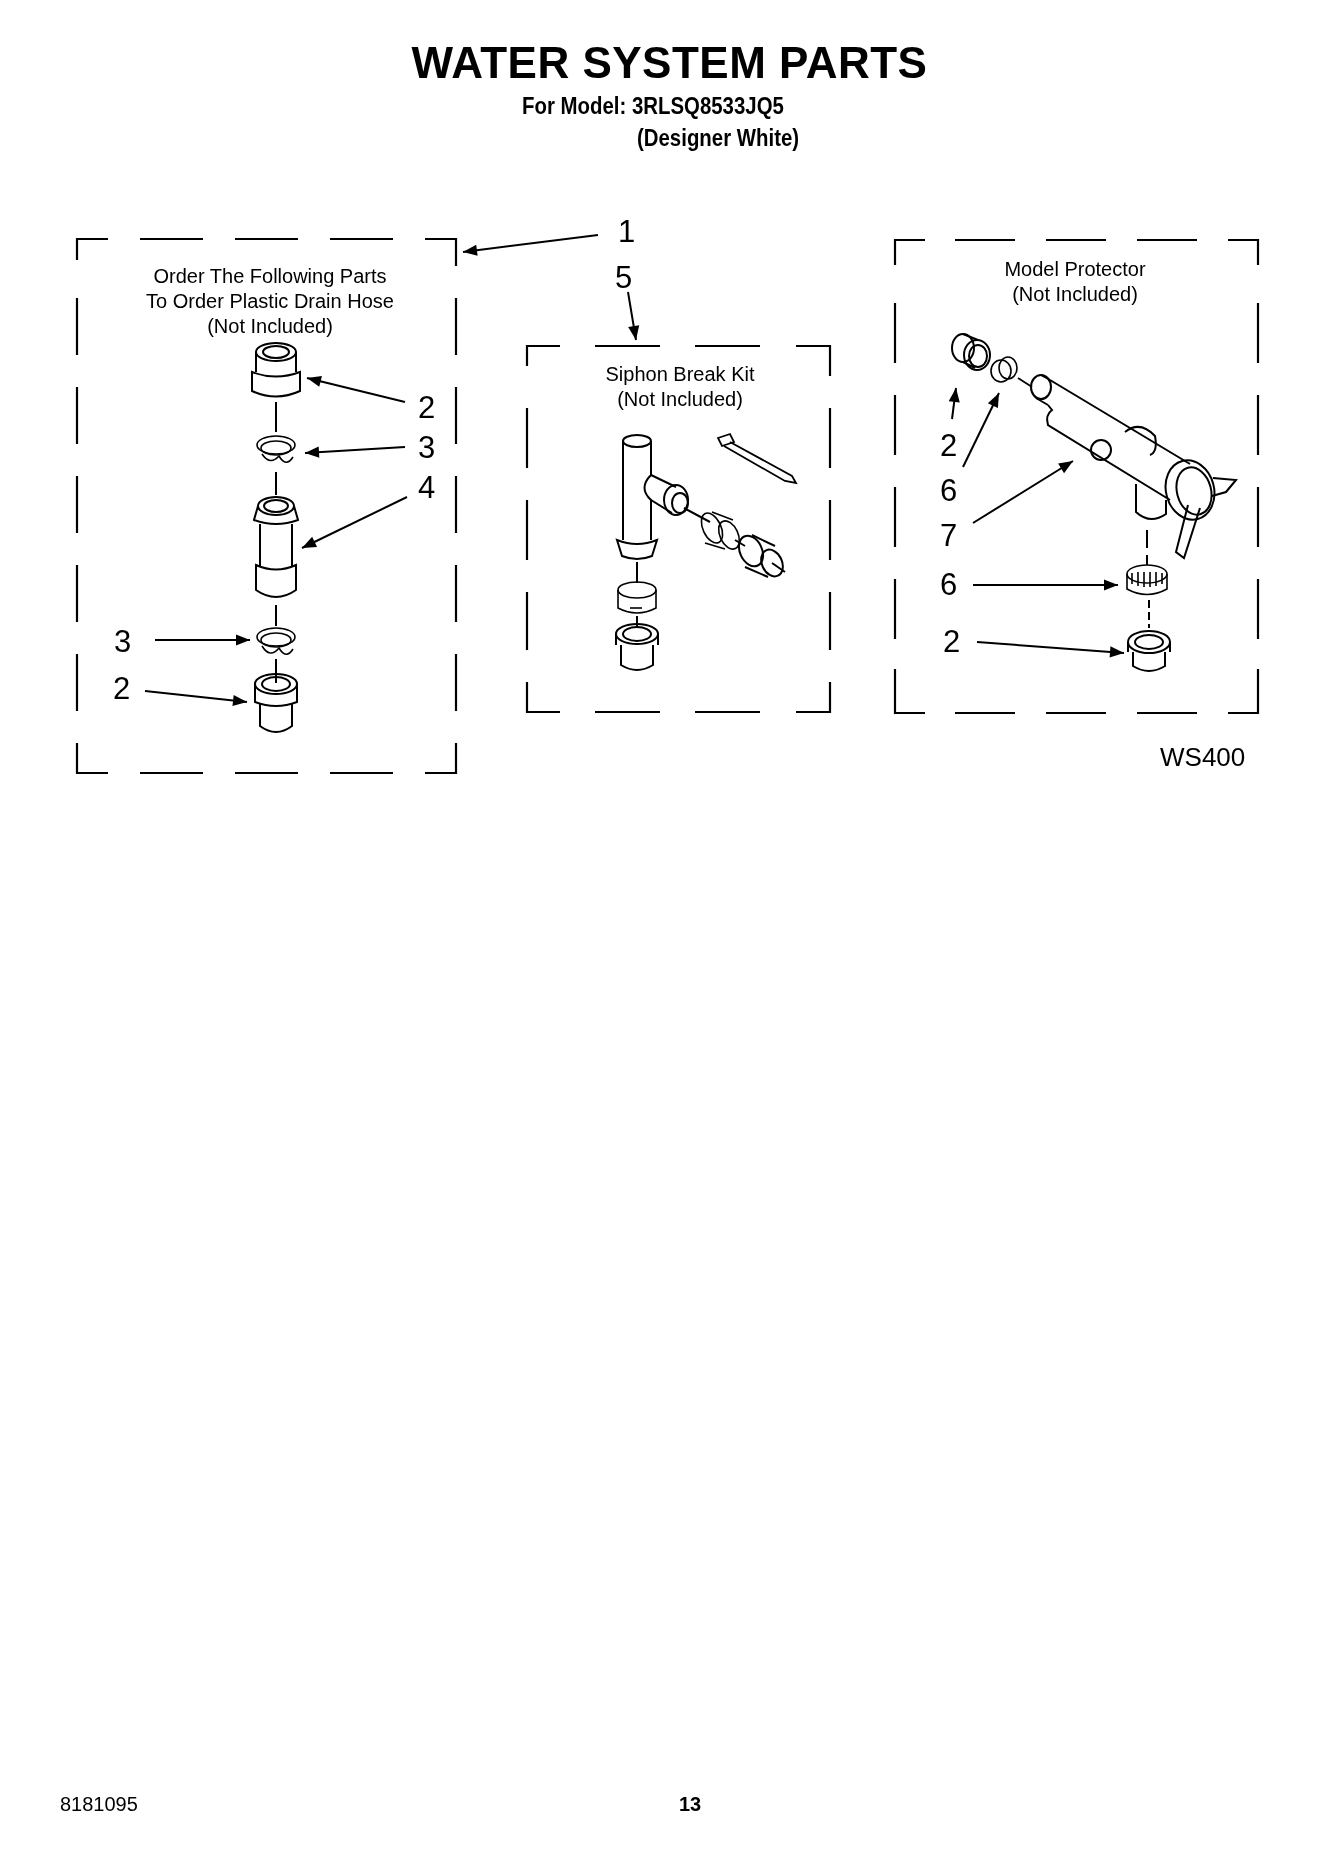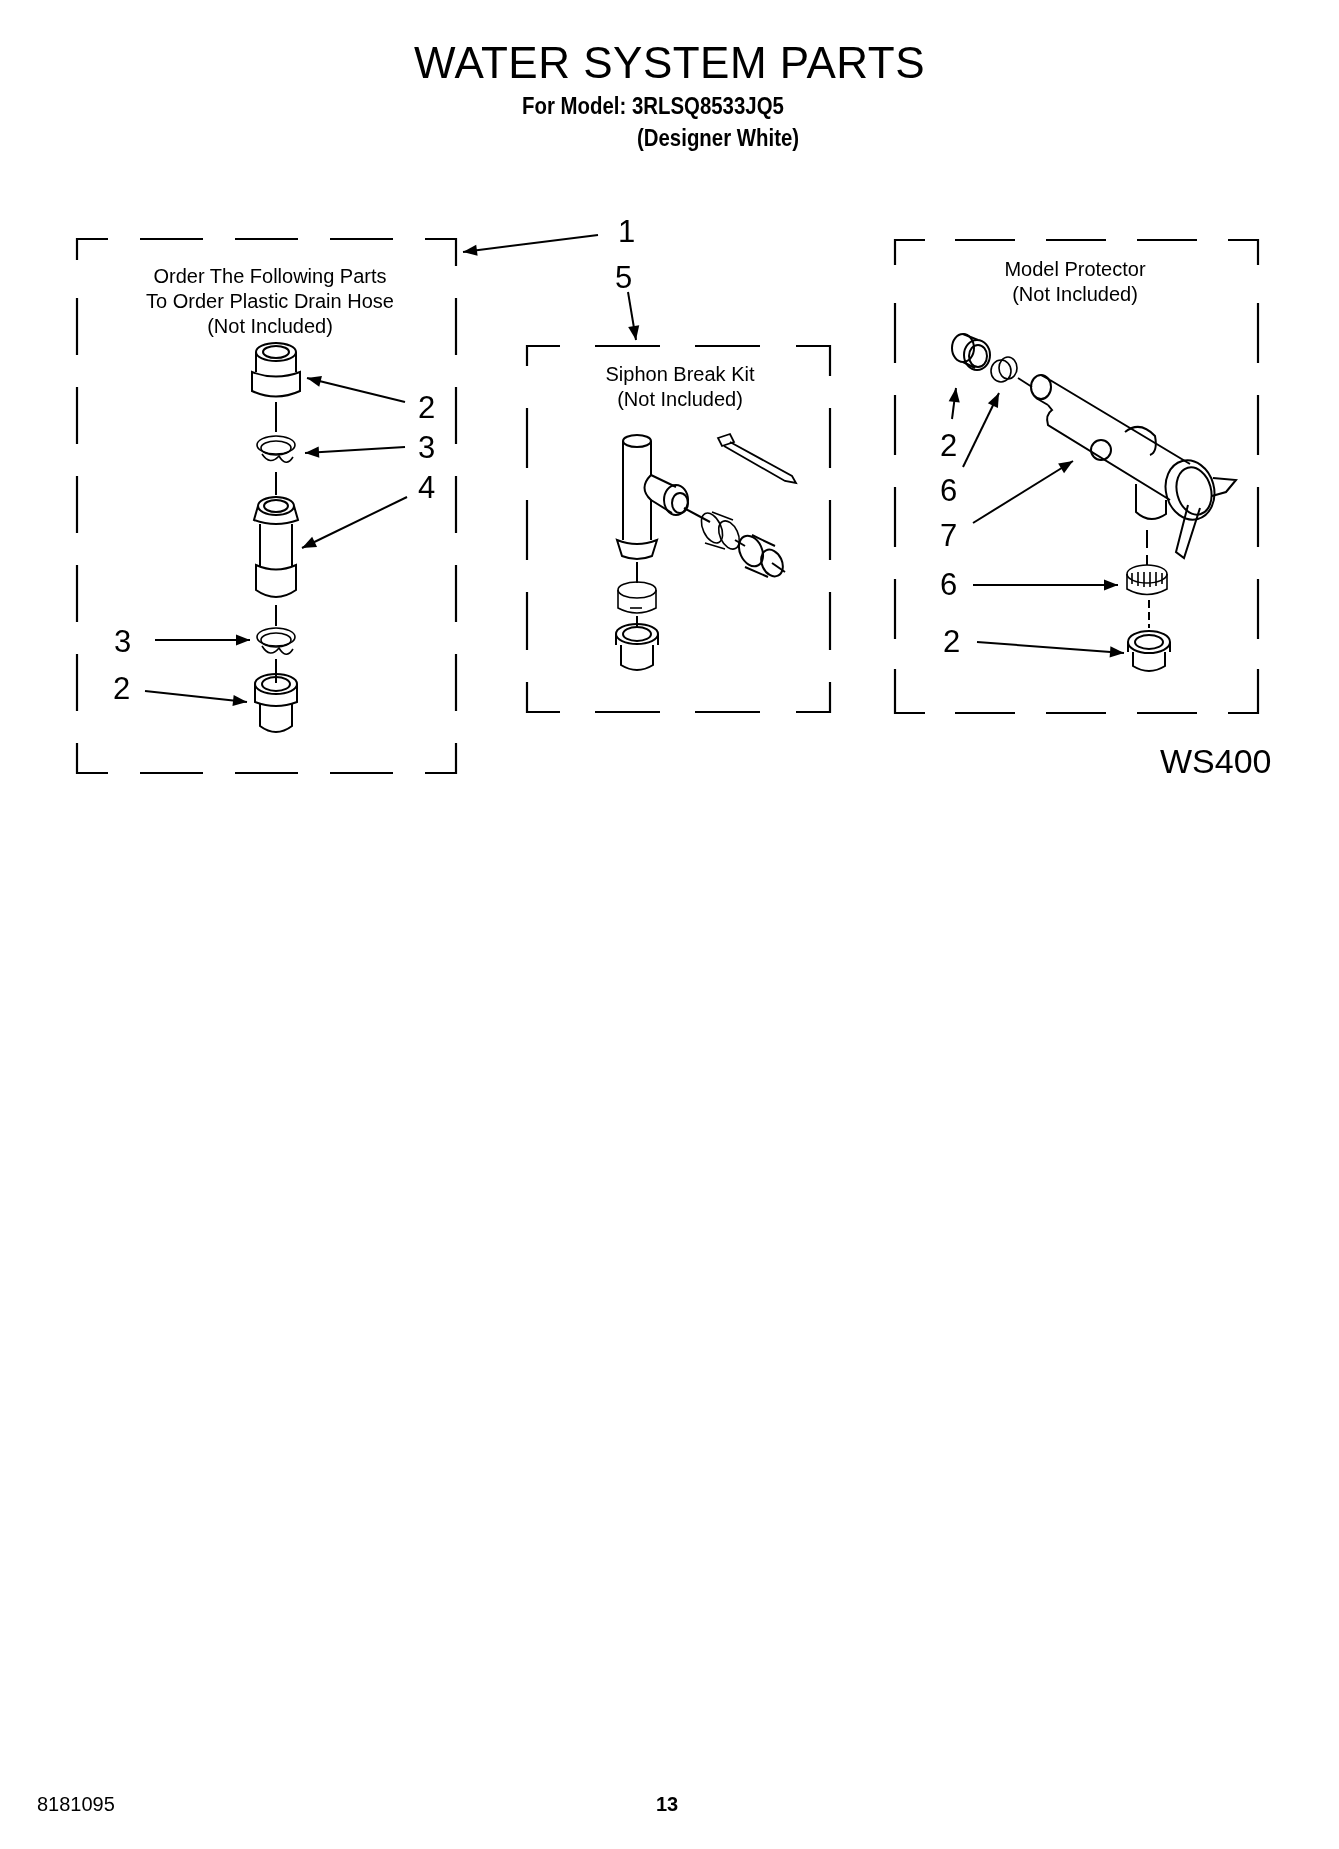--- a/index.html
+++ b/index.html
@@ -1,26 +1,26 @@
 <!DOCTYPE html>
 <html><head>
 <meta charset="utf-8">
 <style>
   html, body { margin: 0; padding: 0; background: #ffffff; }
   body { width: 1339px; height: 1849px; position: relative; overflow: hidden;
          font-family: "Liberation Sans", sans-serif; color: #000; }
   .abs { position: absolute; }
-  .title { left: 0; width: 1339px; top: 38px; text-align: center; font-weight: normal;
+  .title { left: 0; width: 1339px; top: 38px; text-align: center; font-weight: bold;
            font-size: 44px; letter-spacing: 0.5px; }
   .subtitle { top: 92px; font-weight: bold; font-size: 24px; transform: scaleX(0.85); transform-origin: left top; }
   .subtitle2 { top: 124px; font-weight: bold; font-size: 24px; transform: scaleX(0.85); transform-origin: left top; }
   .boxlabel { font-size: 20px; text-align: center; line-height: 25px; }
   .callout { font-size: 31px; line-height: 32px; }
-  .figid { font-size: 34px; }
-  .footer { font-size: 20px; top: 1793px; }
+  .figid { font-size: 26px; }
+  .footer { font-size: 20px; top: 1793px; margin-left: 23px; }
   svg.diagram { position: absolute; left: 0; top: 0; }
 </style>
 </head>
 <body>
 
 <div class="abs title">WATER SYSTEM PARTS</div>
 <div class="abs subtitle" style="left:522px;">For Model: 3RLSQ8533JQ5</div>
 <div class="abs subtitle2" style="left:637px;">(Designer White)</div>
 
 <svg class="diagram" width="1339" height="1849" viewBox="0 0 1339 1849">

